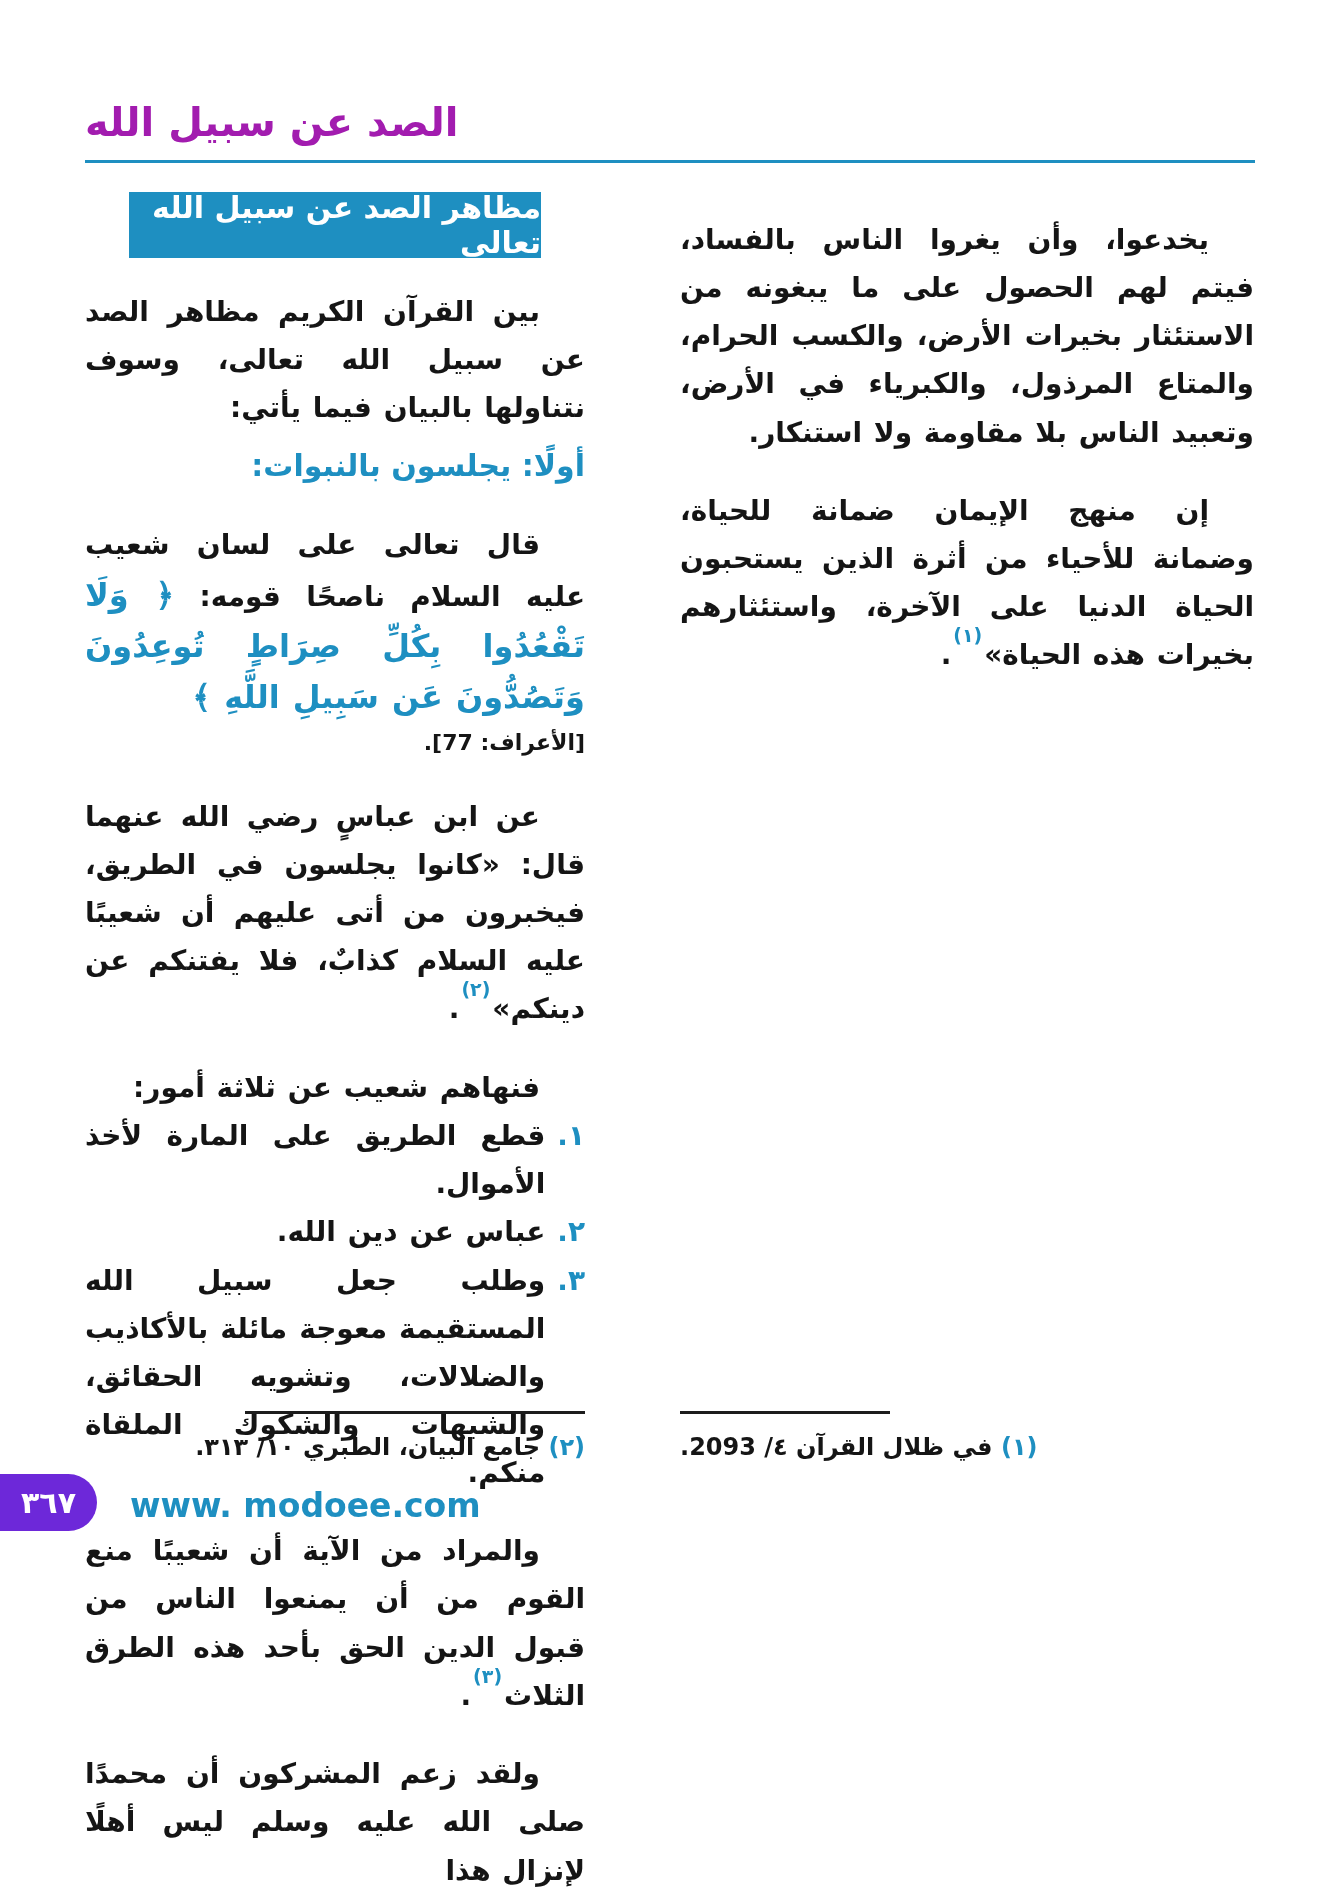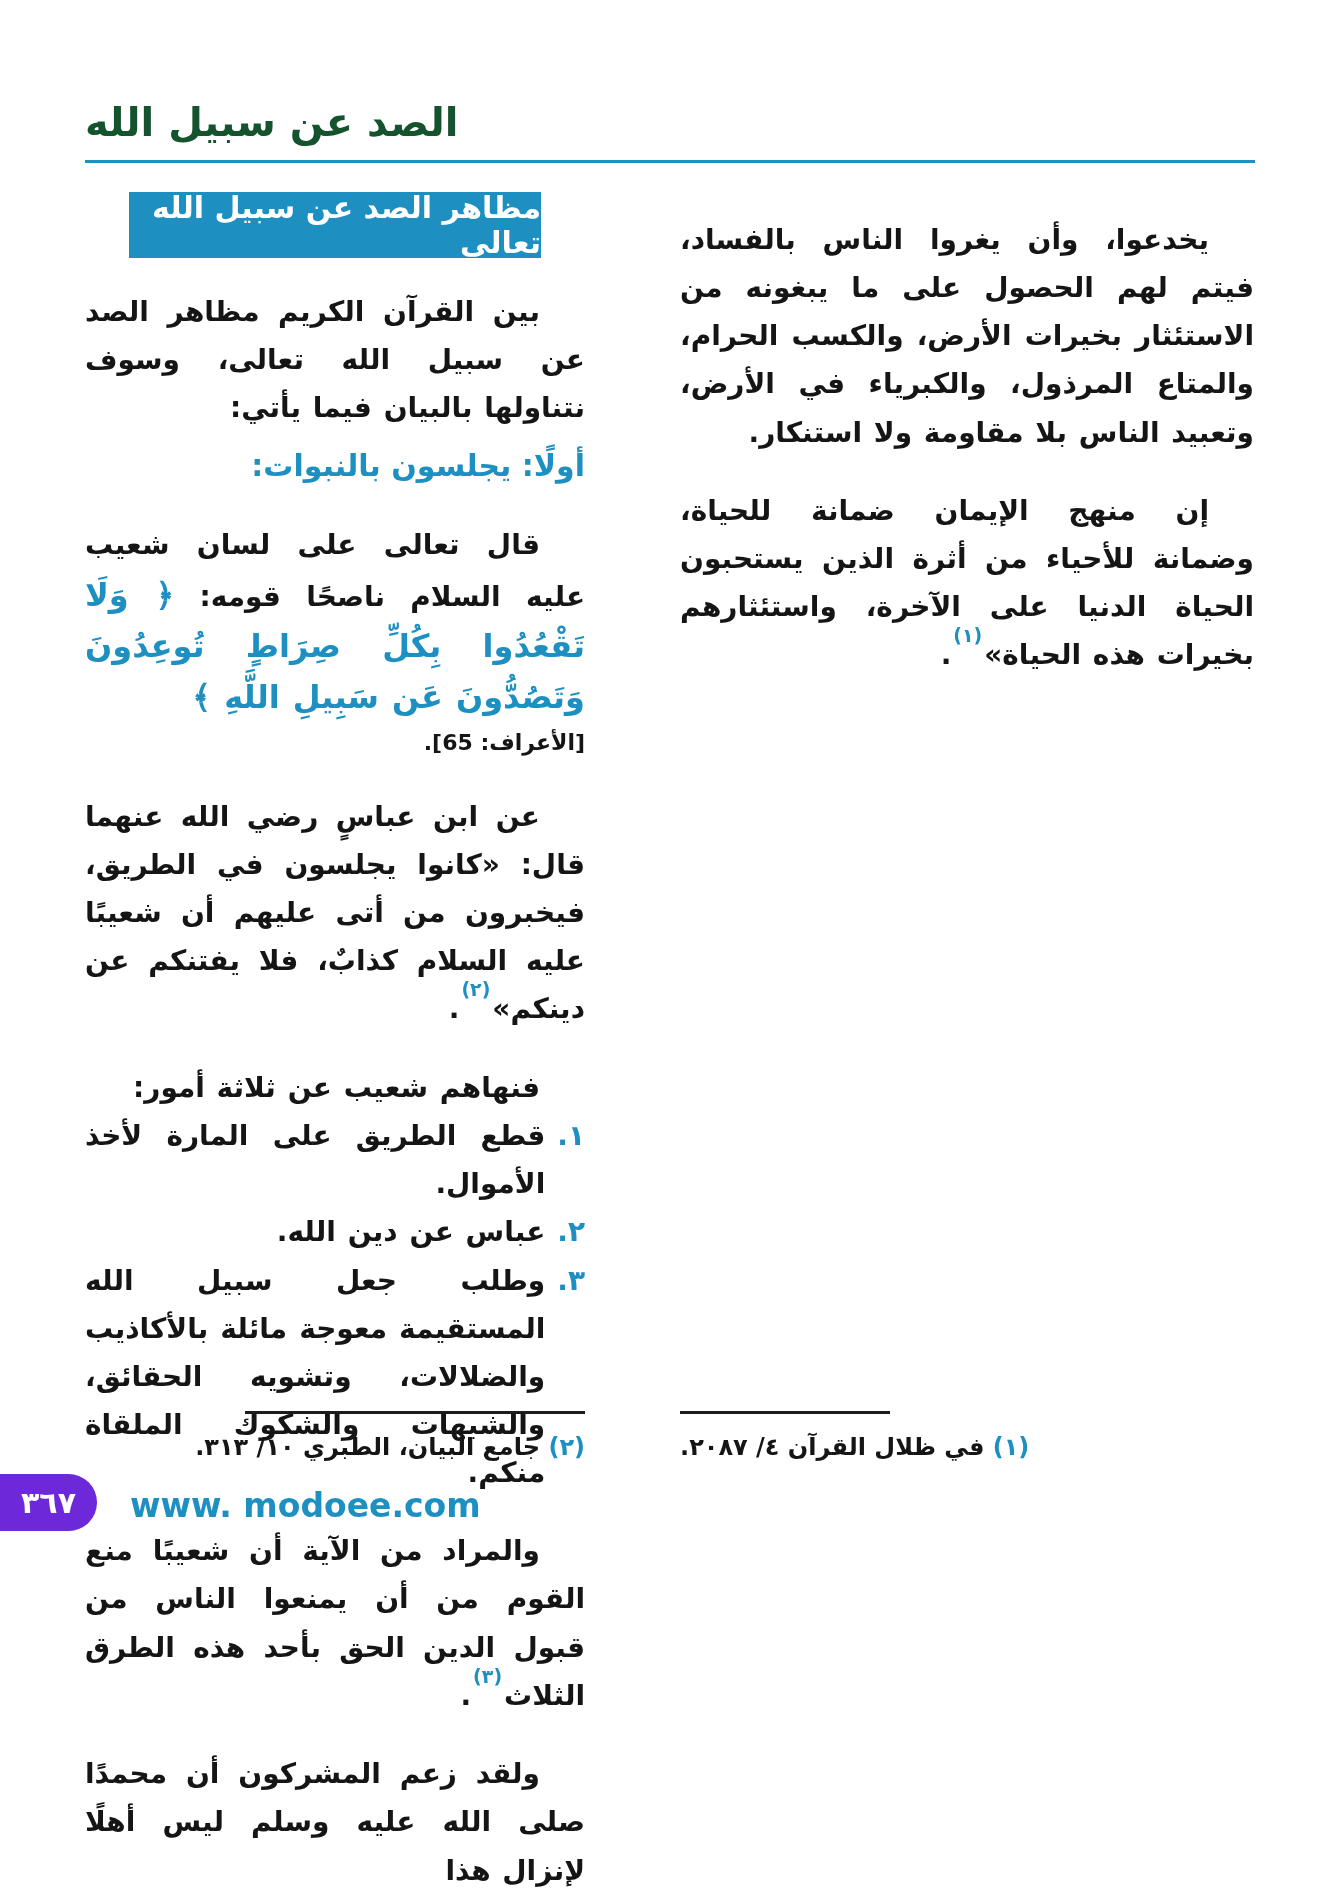--- a/index.html
+++ b/index.html
@@ -12,21 +12,21 @@
     color:#151515;
   }
   .page { position:absolute; inset:0; }
 
   
   .page-header {
     position:absolute; top:90px; left:85px; right:84px; height:70px;
   }
   .logo {
     display:inline-block;
-    color:#14532d;
+    color:#a21caf;
     font-size:40px;
     font-weight:bold;
     direction:rtl;
     letter-spacing:-1px;
     line-height:64px;
   }
   .header-rule {
     position:absolute; top:160px; left:85px; right:84px; height:3px;
     background:#1e8fc1;
   }
@@ -151,37 +151,37 @@
   <div class="header-rule"></div>
 
   <main class="columns">
 
     <section class="col col-right">
       <p class="body indent">يخدعوا، وأن يغروا الناس بالفساد، فيتم لهم الحصول على ما يبغونه من الاستئثار بخيرات الأرض، والكسب الحرام، والمتاع المرذول، والكبرياء في الأرض، وتعبيد الناس بلا مقاومة ولا استنكار.</p>
       <p class="body indent"><span>إن منهج الإيمان ضمانة للحياة، وضمانة للأحياء من أثرة الذين يستحبون الحياة الدنيا على الآخرة، واستئثارهم بخيرات هذه الحياة»</span><sup class="ref">(١)</sup><span>.</span></p>
 
       <div class="footnote-block">
         <div class="fn-sep sep-gutter-left"></div>
-        <p class="fn-line align-left"><span class="fn-num">(١)</span> <span>في ظلال القرآن ٤/ ٢٠٨٧.</span></p>
+        <p class="fn-line align-left"><span class="fn-num">(١)</span> <span>في ظلال القرآن ٤/ 2093.</span></p>
       </div>
     </section>
 
     <section class="col col-left">
 
       <div class="section-box">مظاهر الصد عن سبيل الله تعالى</div>
 
       <p class="body indent">بين القرآن الكريم مظاهر الصد عن سبيل الله تعالى، وسوف نتناولها بالبيان فيما يأتي:</p>
 
       <h2 class="sub-heading">أولًا: يجلسون بالنبوات:</h2>
 
       <p class="body indent">
         <span>قال تعالى على لسان شعيب عليه السلام ناصحًا قومه:</span>
         <span class="verse">﴿ وَلَا تَقْعُدُوا بِكُلِّ صِرَاطٍ تُوعِدُونَ وَتَصُدُّونَ عَن سَبِيلِ اللَّهِ ﴾</span>
       </p>
-      <p class="verse-ref">[الأعراف: 65].</p>
+      <p class="verse-ref">[الأعراف: 77].</p>
 
       <p class="body indent"><span>عن ابن عباسٍ رضي الله عنهما قال: «كانوا يجلسون في الطريق، فيخبرون من أتى عليهم أن شعيبًا عليه السلام كذابٌ، فلا يفتنكم عن دينكم»</span><sup class="ref">(٢)</sup><span>.</span></p>
 
       <p class="body indent">فنهاهم شعيب عن ثلاثة أمور:</p>
 
       <div class="list">
         <div class="list-item">
           <span class="list-num">١.</span>
           <span class="list-text">قطع الطريق على المارة لأخذ الأموال.</span>
         </div>

